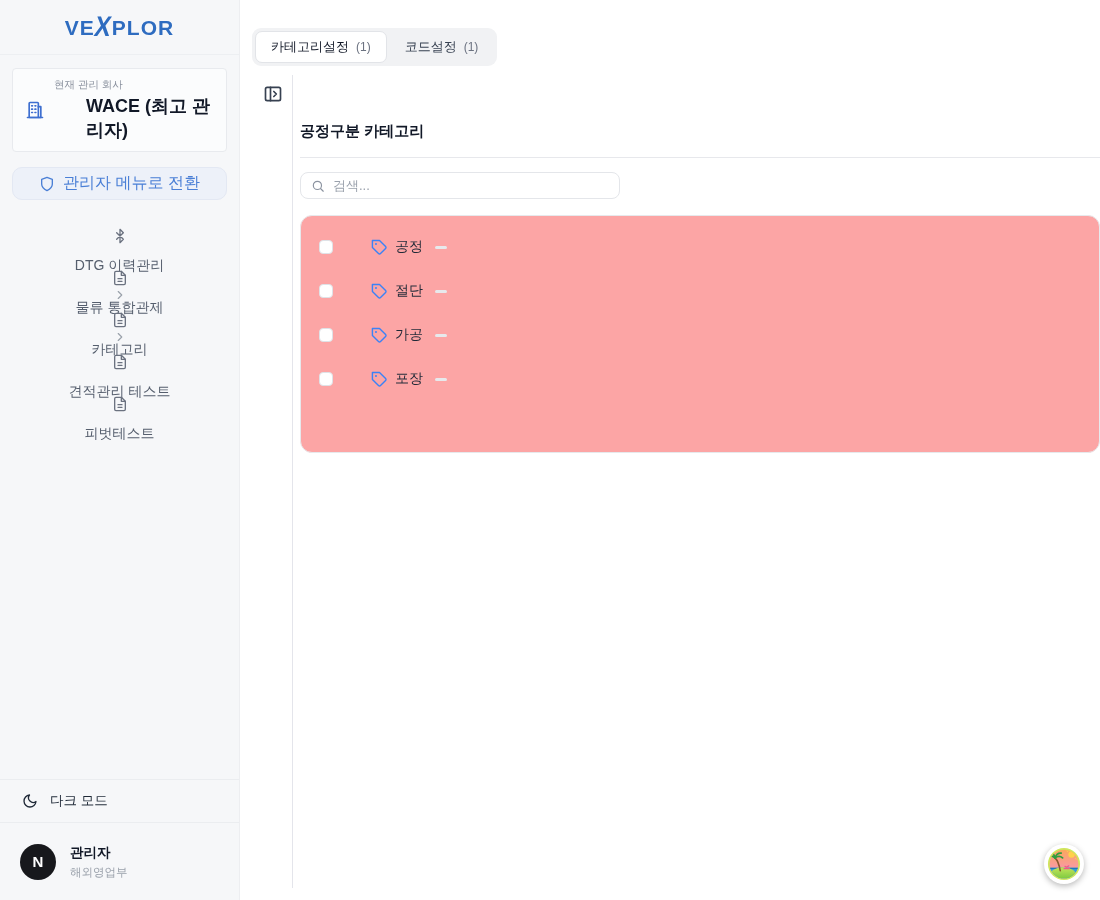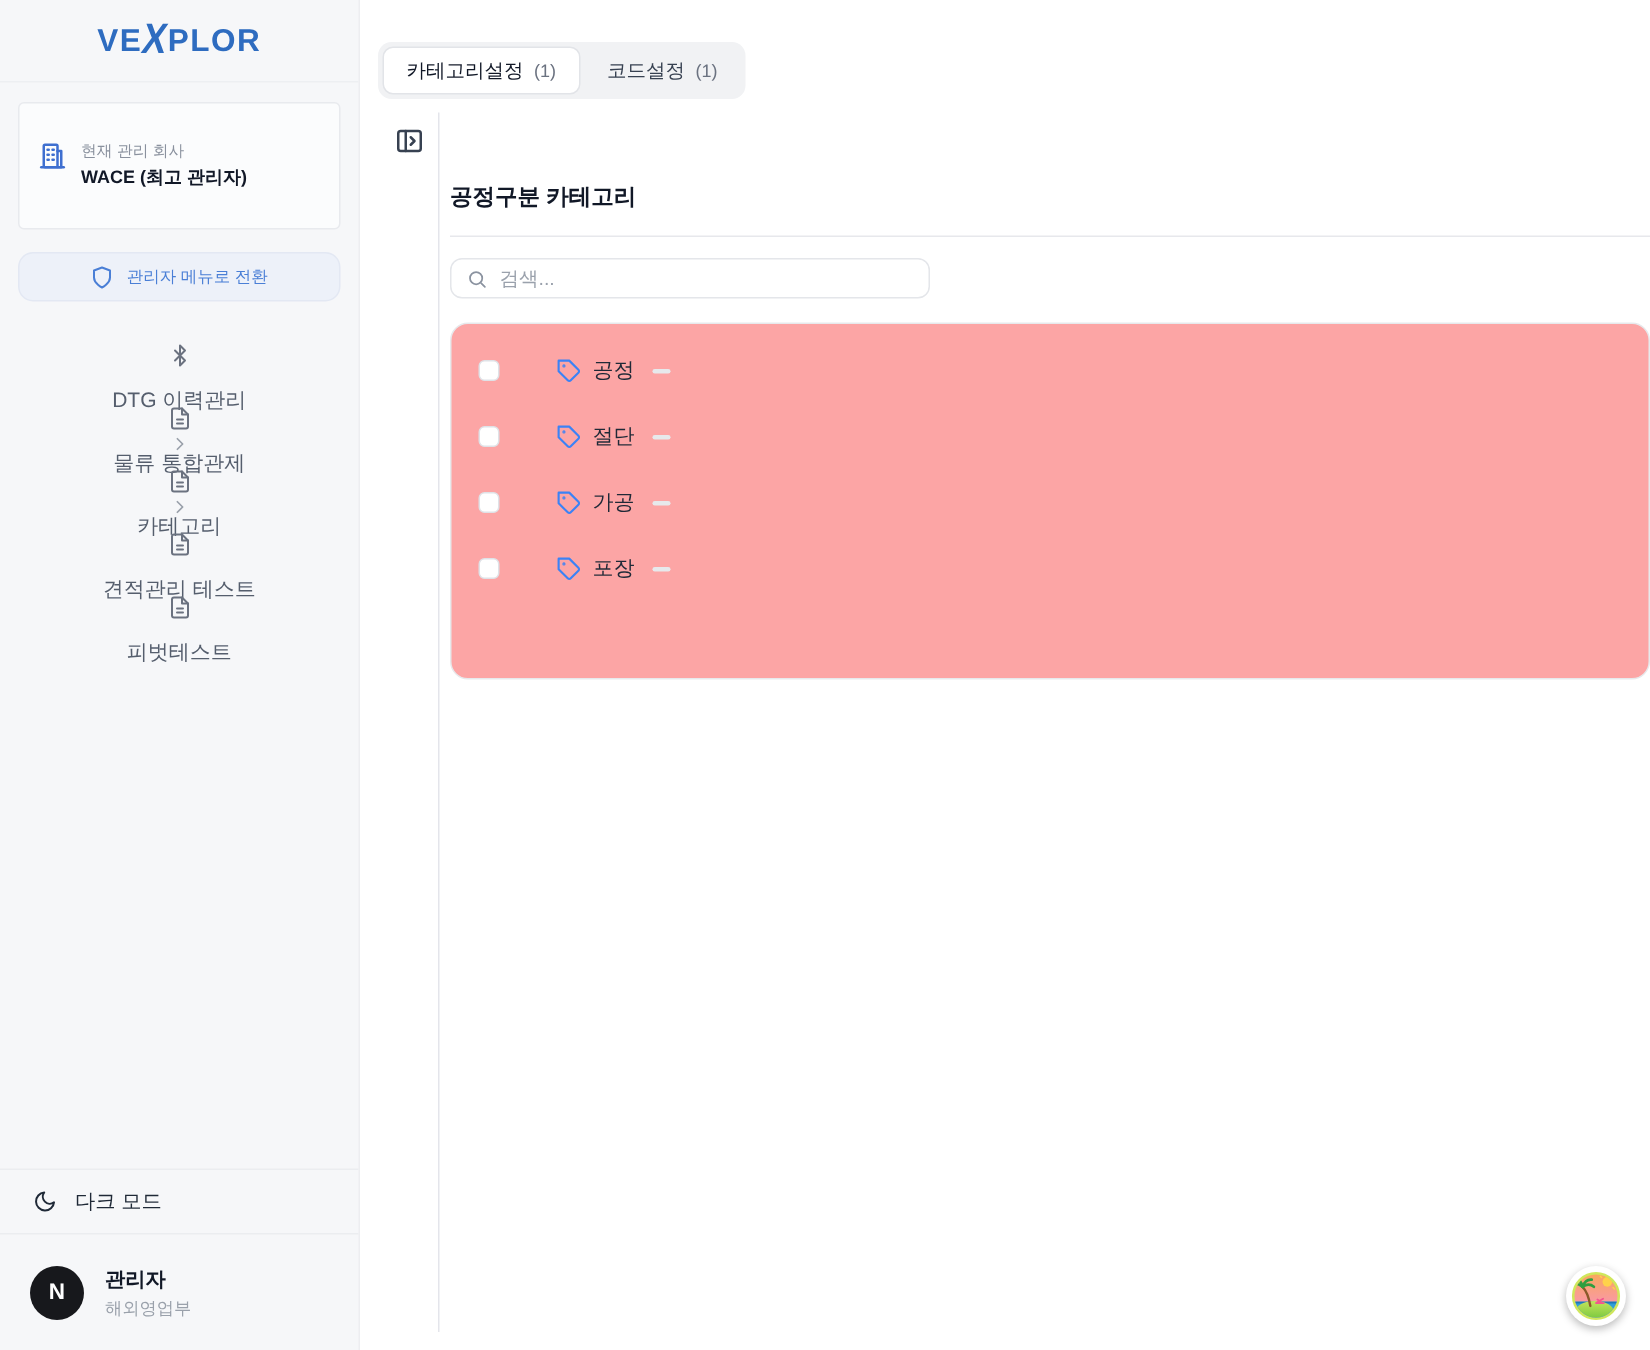--- a/index.html
+++ b/index.html
@@ -8,28 +8,28 @@
 
   
   .sidebar { position:absolute; left:0; top:0; width:240px; height:900px;
     background:#f6f7f9; border-right:1px solid #edeef1; display:flex; flex-direction:column; }
   .logo-area { height:55px; display:flex; align-items:center; justify-content:center;
     border-bottom:1px solid #edeff2; flex:0 0 auto; }
   .logo-text { font-size:21px; font-weight:bold; color:#2e6cc0; letter-spacing:1px; }
   .logo-x { display:inline-block; transform:skewX(-10deg) scaleY(1.18); font-size:24px; }
 
   .company-card { margin:13px 12px 0; background:#fbfcfd; border:1px solid #e8eaee;
-    border-radius:4px; padding:25px 12px; display:flex; align-items:flex-start; gap:9px; flex:0 0 auto; }
+    border-radius:4px; padding:9px 12px; display:flex; align-items:center; gap:9px; flex:0 0 auto; }
   .company-card .texts { display:flex; flex-direction:column; gap:2px; }
   .company-label { font-size:10.5px; color:#8a919e; }
-  .company-name { font-size:12px; font-weight:bold; color:#111827; }
+  .company-name { font-size:18px; font-weight:bold; color:#111827;margin-left:32px; }
 
   .side-btn { margin:15px 12px 0; height:33px; background:#edf1f9; border:1px solid #e3e8f3;
     border-radius:10px; display:flex; align-items:center; justify-content:center; gap:8px;
-    font-size:11px; color:#4a7fd6; cursor:pointer; flex:0 0 auto; }
+    font-size:16px; color:#4a7fd6; cursor:pointer; flex:0 0 auto; }
   .side-btn + .side-btn { margin-top:11px; }
 
   .nav { margin-top:28px; flex:0 0 auto; }
   .nav-item { height:42px; display:flex; align-items:center; padding:0 20px; gap:13px;
     font-size:14px; color:#555e6d; cursor:pointer;flex-direction:column; }
   .nav-item .label { flex:1; }
   .nav-icon { color:#6b7280; display:flex; }
   .chev { color:#9aa1ab; display:flex; }
 
   .spacer { flex:1 1 auto; }

